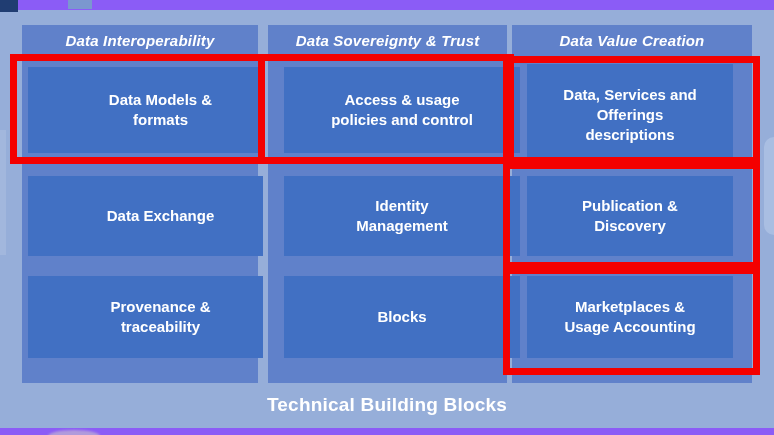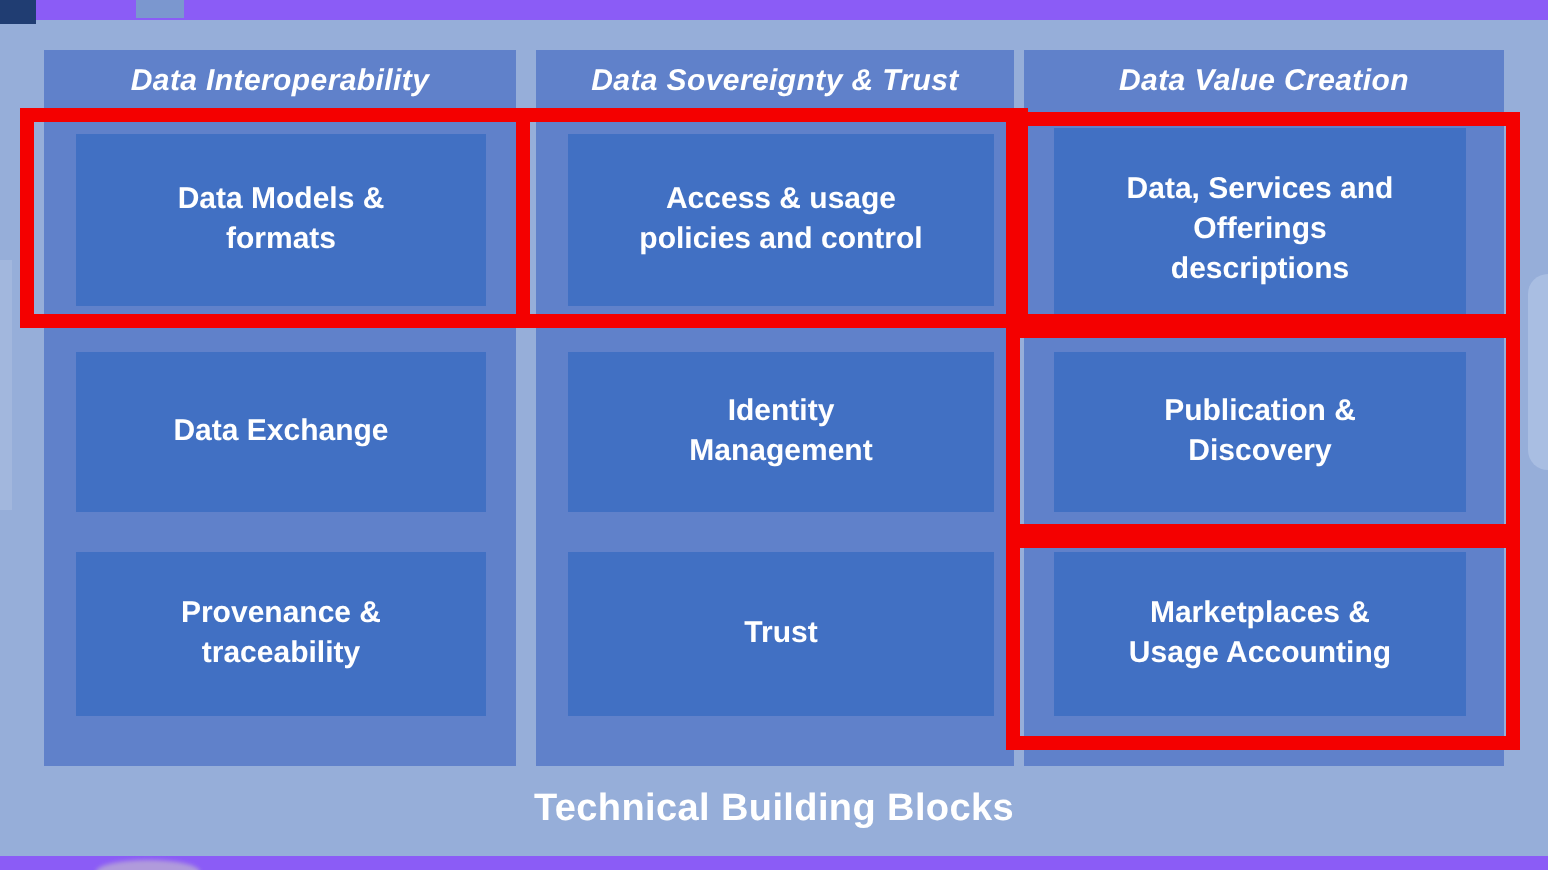--- a/index.html
+++ b/index.html
@@ -42,22 +42,22 @@
     margin-top:7px;text-align:center;
     color:var(--text);font-size:15px;font-weight:bold;font-style:italic;
     letter-spacing:0.2px;
   }
   .box{
     position:absolute;display:flex;align-items:center;justify-content:center;
     background:var(--block);color:var(--text);
     font-size:15px;font-weight:bold;text-align:center;
     line-height:1.35;white-space:pre-line;
   }
-  .c1{left:38px;width:205px;}
-  .c2{left:284px;width:213px;}
+  .c1{left:28px;width:205px;padding-left:30px;}
+  .c2{left:284px;width:236px;}
   .c3{left:527px;width:206px;}
   .r1{top:67px;height:86px;}
   .r2{top:176px;height:80px;}
   .r3{top:276px;height:82px;}
   .c3.r1{top:64px;height:102px;}
   .hl{
     position:absolute;border:7px solid var(--highlight);
     box-sizing:border-box;background:transparent;
   }
   .hl-a{left:10px;top:54px;width:255px;height:110px;}
@@ -101,21 +101,21 @@
   <div class="box c1 r1">Data Models &amp;
 formats</div>
   <div class="box c1 r2">Data Exchange</div>
   <div class="box c1 r3">Provenance &amp;
 traceability</div>
 
   <div class="box c2 r1">Access &amp; usage
 policies and control</div>
   <div class="box c2 r2">Identity
 Management</div>
-  <div class="box c2 r3">Trust</div>
+  <div class="box c2 r3">Blocks</div>
 
   <div class="box c3 r1">Data, Services and
 Offerings
 descriptions</div>
   <div class="box c3 r3">Marketplaces &amp;
 Usage Accounting</div>
   <div class="box c3 r2">Publication &amp;
 Discovery</div>
 
   <div class="hl hl-a"></div>

